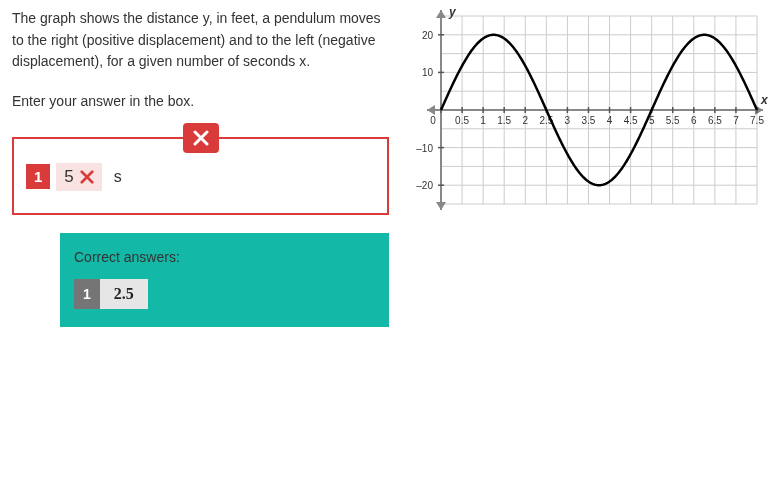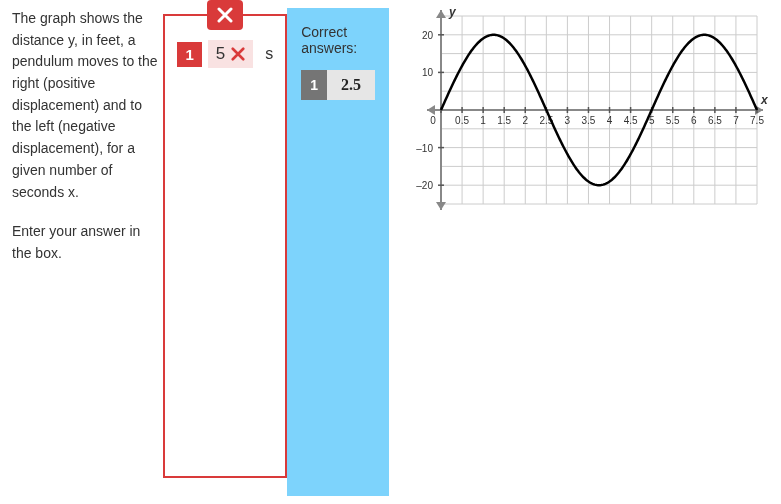--- a/index.html
+++ b/index.html
@@ -9,21 +9,21 @@
       color: #333;
       width: 781px;
       height: 504px;
       padding: 8px 12px;
       display: flex;
       gap: 20px;
     }
     .left-col {
       width: 380px;
       display: flex;
-      flex-direction: row;
+      flex-direction: column;
     }
     .right-col {
       flex: 1;
       position: relative;
     }
     .question-text p {
       line-height: 1.55;
       margin-bottom: 18px;
     }
     .answer-panel {
@@ -69,23 +69,24 @@
       gap: 6px;
       color: #333;
     }
     .ans-wrong-text svg { display: inline-block; }
     .unit-label {
       margin-left: 6px;
       font-size: 16px;
       color: #333;
     }
     .correct-panel {
-      background: #7dd3fc;
-      padding: 16px 14px 0 14px;
+      background: #14b8a6;
+      padding: 16px 14px 18px 14px;
       max-width: 380px;
+      margin-left: 48px;
     }
     .correct-title {
       font-size: 14px;
       margin-bottom: 14px;
       color: #333;
     }
     .correct-row {
       display: flex;
       align-items: stretch;
     }

